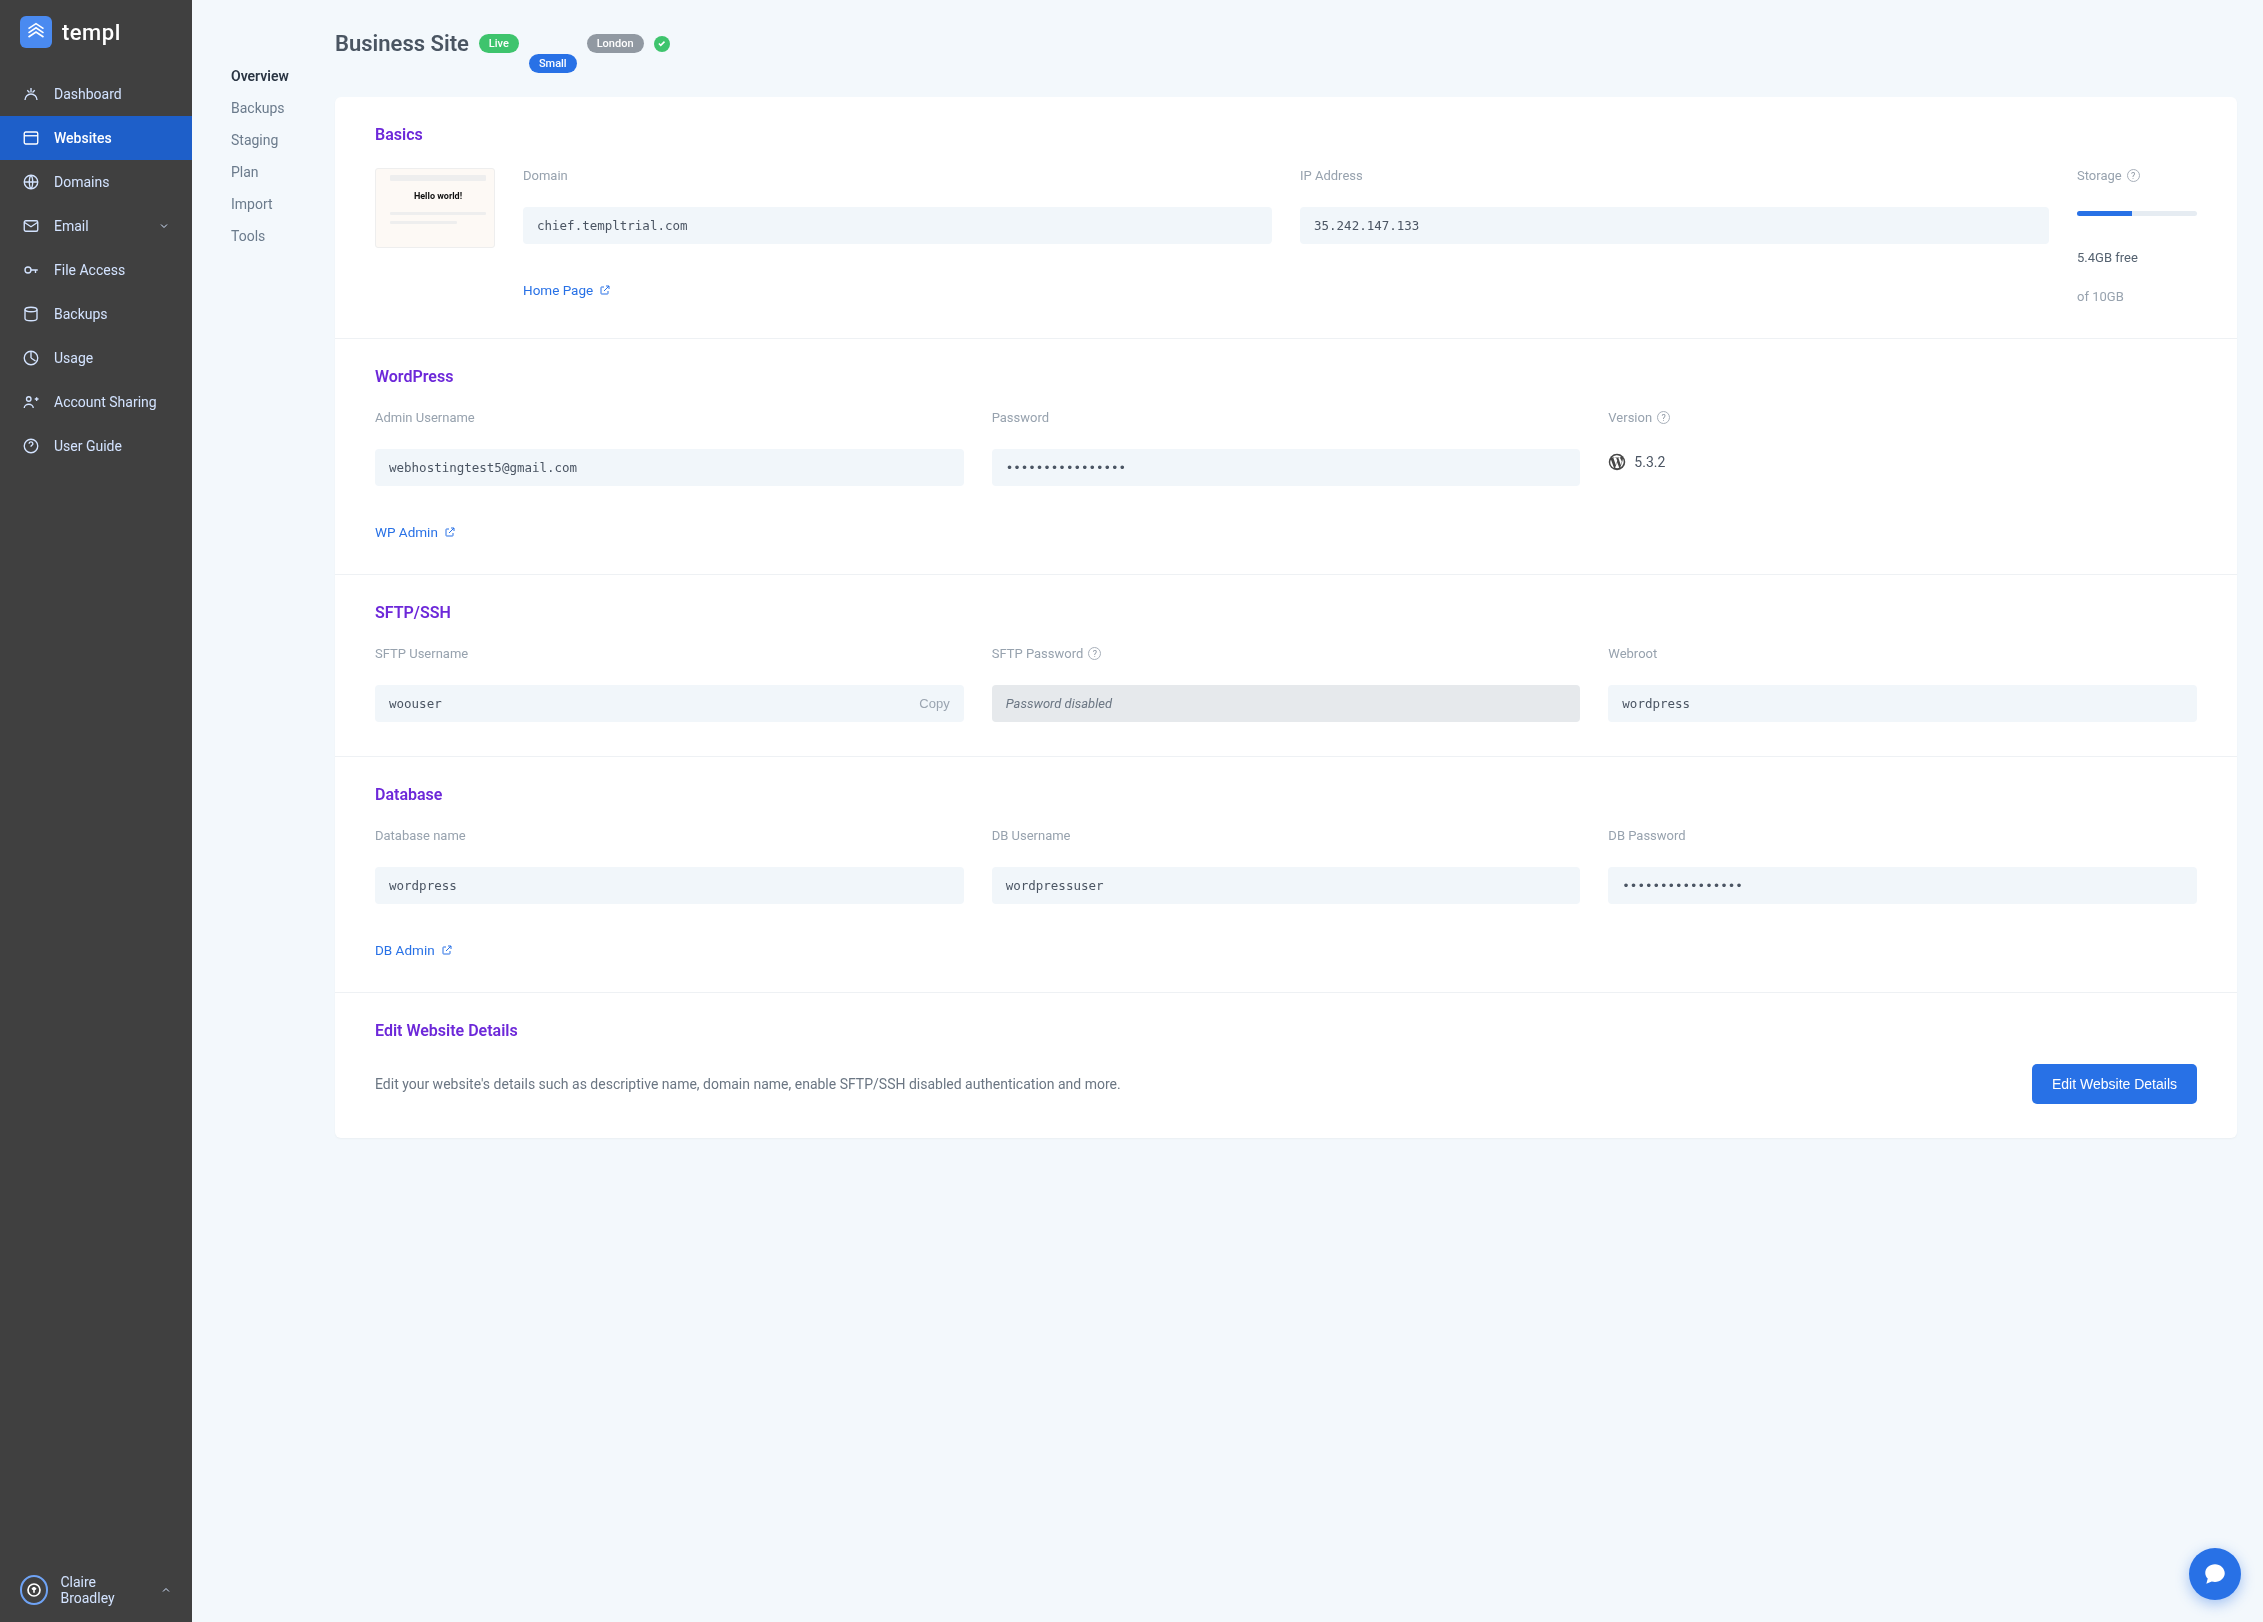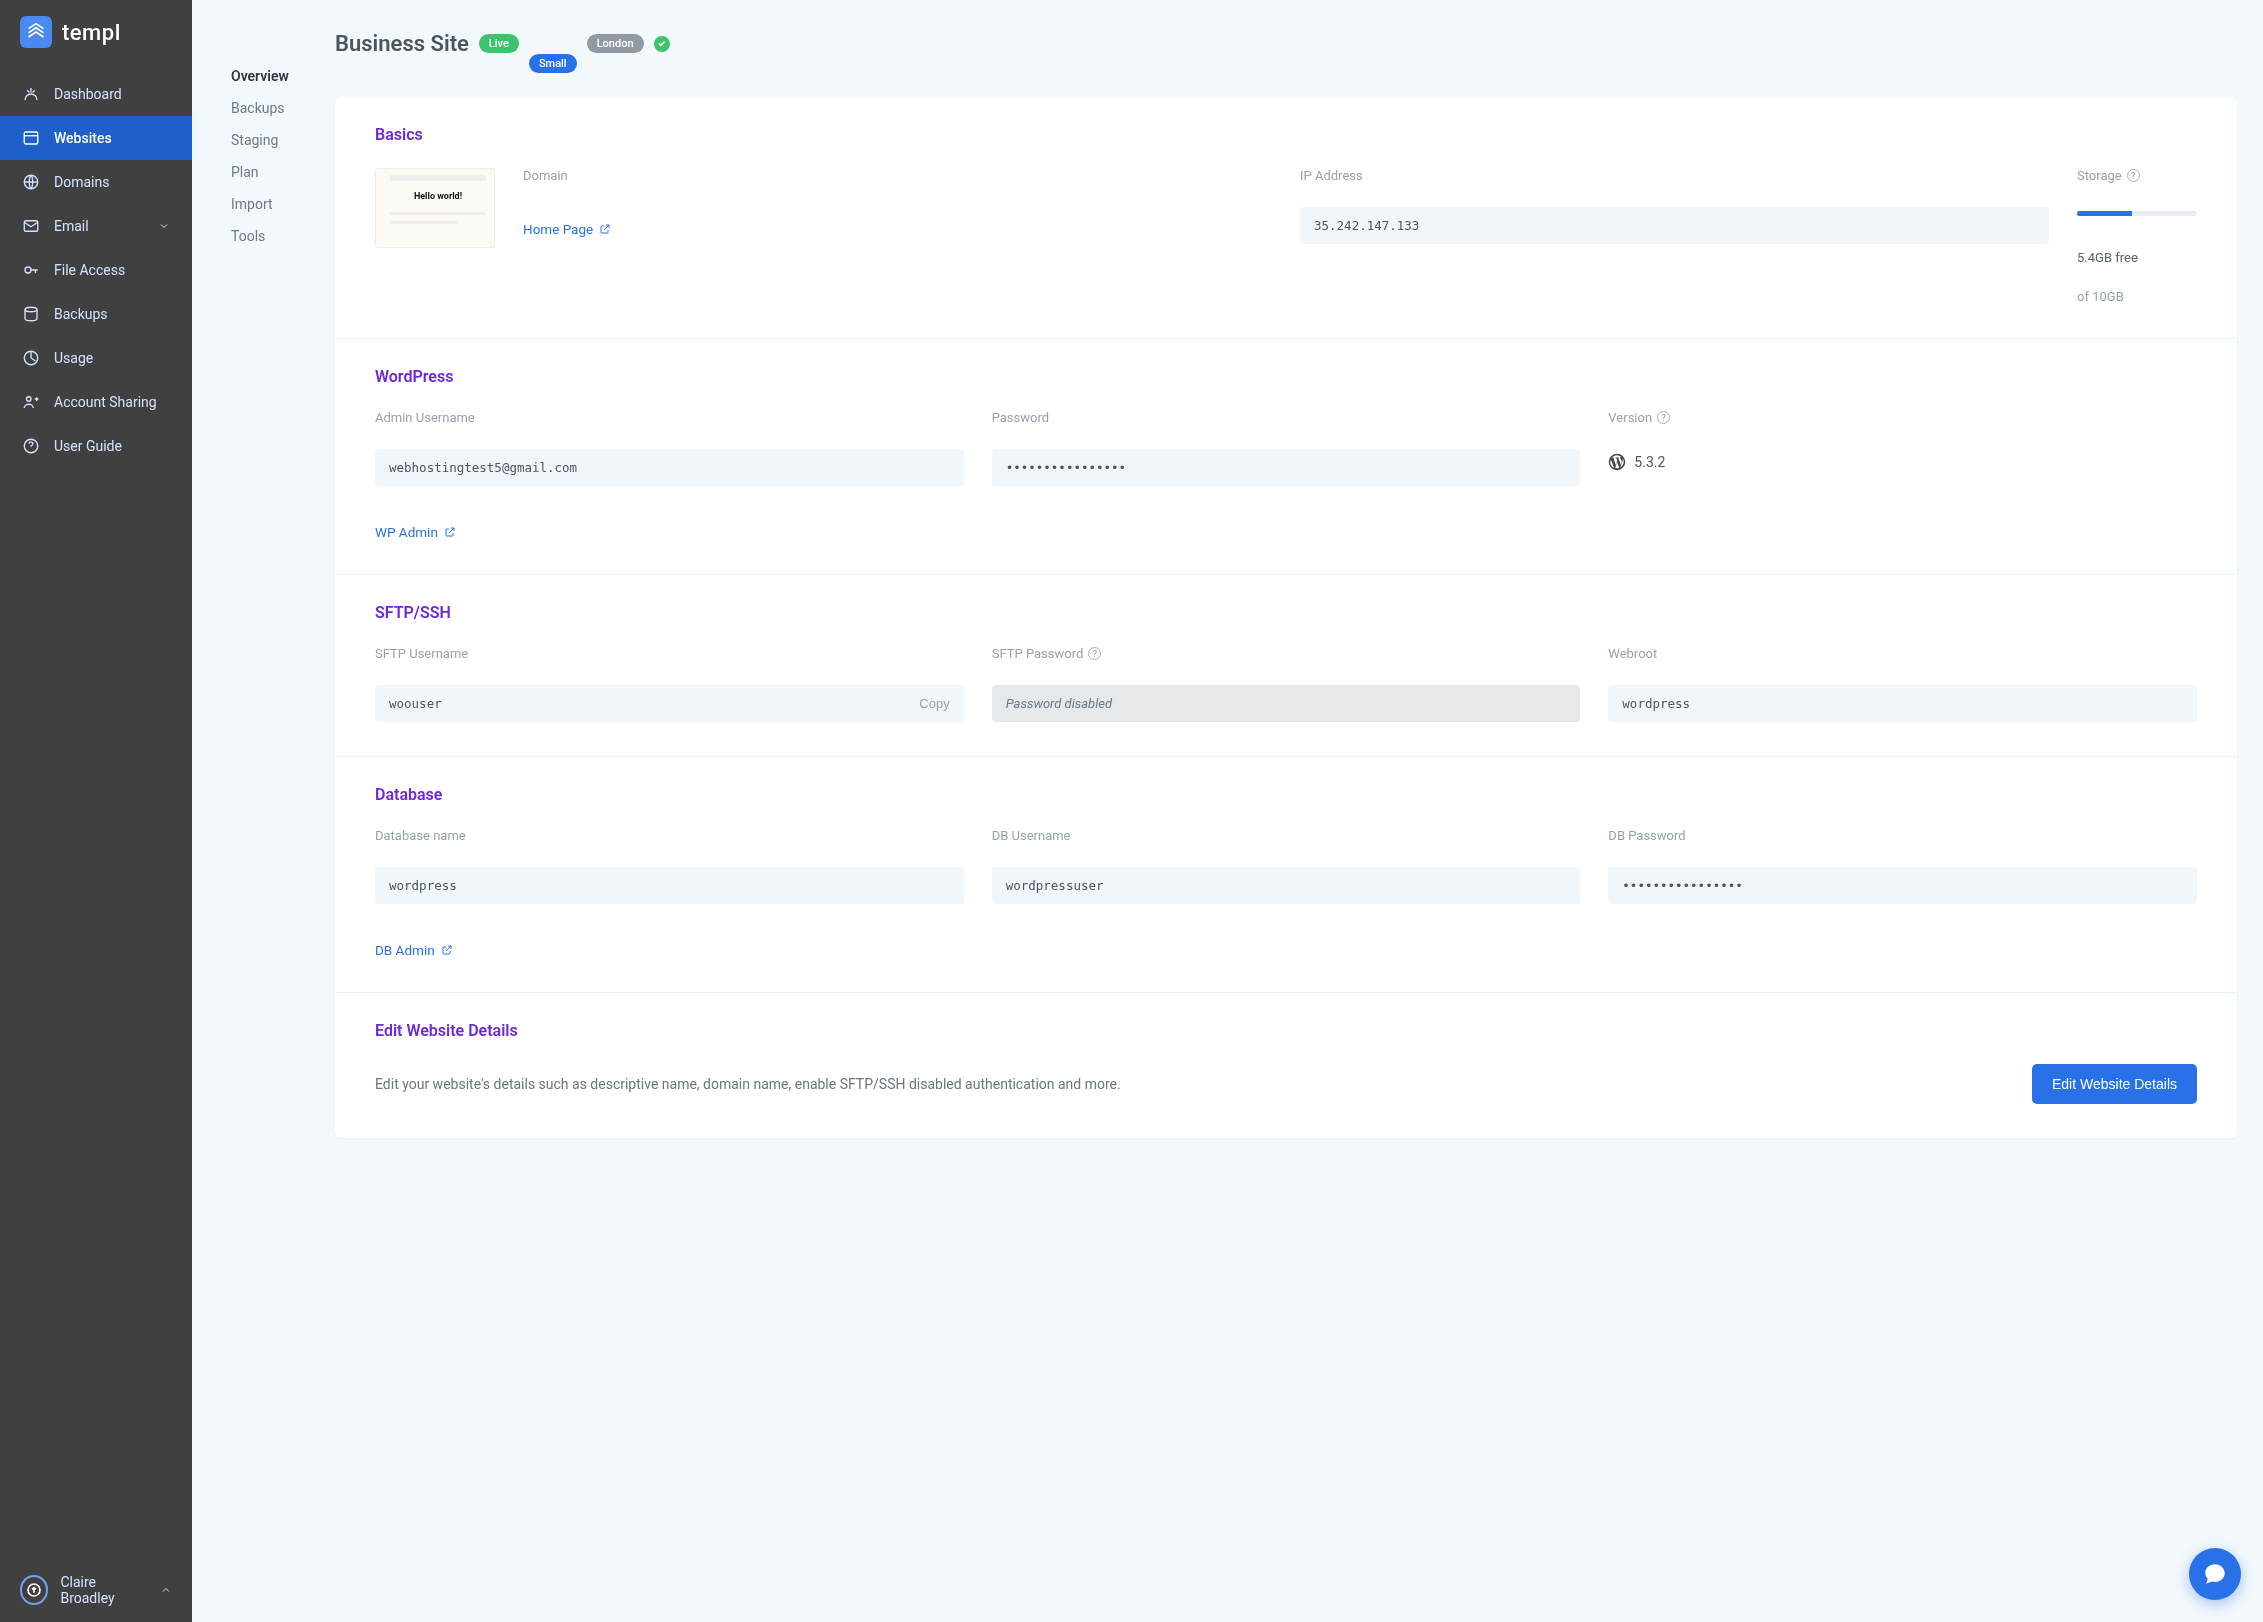--- a/index.html
+++ b/index.html
@@ -225,20 +225,21 @@
               <div class="thumb-inner">
                 <div class="thumb-bar"></div>
                 <div class="thumb-hello">Hello world!</div>
                 <div class="thumb-lines"></div>
                 <div class="thumb-lines" style="width:70%"></div>
               </div>
             </div>
           </div>
           <div class="field">
             <div class="field-label">Domain</div>
+            <div class="field-box">chief.templtrial.com</div>
             <a class="link">
               <span>Home Page</span>
               <span class="ext-icon">
                   <svg width="12" height="12" viewBox="0 0 24 24" fill="none" stroke="#2871e6" stroke-width="2">
                     <path d="M14 4h6v6M20 4L10 14M18 14v5a1 1 0 0 1-1 1H5a1 1 0 0 1-1-1V7a1 1 0 0 1 1-1h5"></path>
                   </svg>
                 </span>
             </a>
           </div>
           <div class="field">

